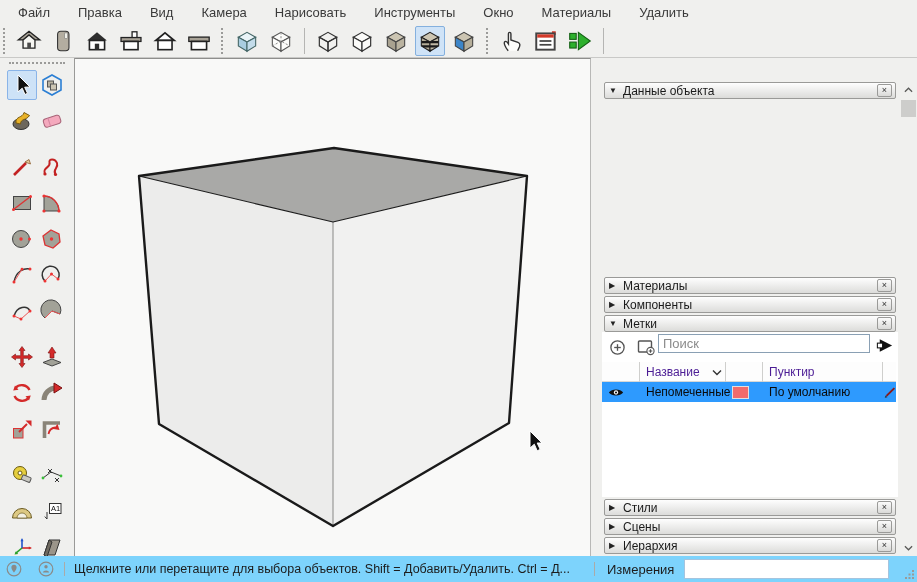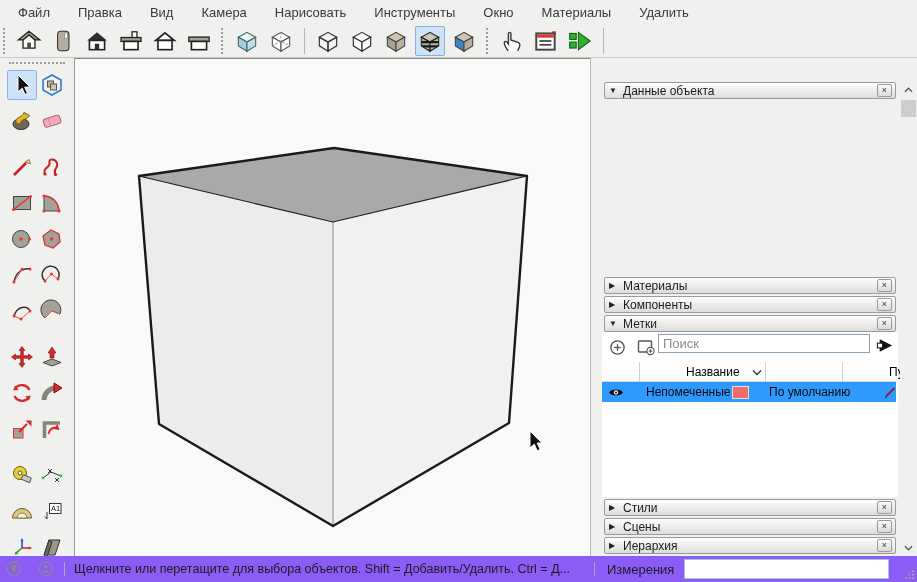--- a/index.html
+++ b/index.html
@@ -56,36 +56,36 @@
   #no-selection { position:absolute; left:12px; top:8px; font-weight:bold; font-size:12.5px; color:#111; }
   #dataobj-div { position:absolute; left:6px; top:36px; width:278px; height:1px; background:#b9b9b7; }
   #tags-body { position:absolute; left:2px; top:274px; width:296px; height:165px; background:#fff; }
   #tags-toolbar { position:absolute; left:0; top:3px; width:296px; height:24px;
     display:flex; align-items:center; }
   #tags-search { position:absolute; left:56px; top:2px; width:212px; height:19px;
     border:1px solid #8aa0b4; font-size:13px; padding:0 4px; font-family:"Liberation Sans",sans-serif; }
   #tags-search::placeholder { color:#8b8b8b; }
   #tags-table-hdr { position:absolute; left:0; top:30px; width:294px; height:20px;
     display:grid; grid-template-columns:38px 86px 37px 120px 1fr; align-items:center;
-    background:#fdfdfd; border-bottom:1px solid #d8d8d6; color:#000000;gap:40px; }
+    background:#fdfdfd; border-bottom:1px solid #d8d8d6; color:#4c1d95; }
   #tags-table-hdr > div { height:20px; display:flex; align-items:center; padding-left:6px;
     border-right:1px solid #cfcfcd; }
   #tag-row { position:absolute; left:0; top:50px; width:294px; height:20px;
     display:grid; grid-template-columns:38px 86px 37px 120px 1fr; align-items:center;
     background:#2e9afe; color:#0a0a0a; }
   #tag-row > div { display:flex; align-items:center; padding-left:6px; height:20px; }
   .swatch { width:17px; height:13px; background:#f26b6b; border:1px solid #e0e0e0; }
   #tray-scroll { position:absolute; left:300px; top:24px; width:17px; height:473px; background:#f0f0ee; }
   .scroll-arrow { position:absolute; left:0; width:17px; height:15px;
     display:flex; align-items:center; justify-content:center; }
   #scroll-thumb { position:absolute; left:1px; top:18px; width:15px; height:17px; background:#cdcdcb; }
 
   
   #statusbar { position:absolute; left:0; top:556px; width:917px; height:26px;
-    background:#8b5cf6; display:flex; align-items:center; }
+    background:#7dd3fc; display:flex; align-items:center; }
   .sb-sep { width:1px; height:14px; background:#aaaaa8; }
   #sb-hint { font-size:12.5px; color:#1c1c1c; white-space:nowrap; overflow:hidden;
     width:520px; margin-left:9px; }
   #sb-meas-label { font-size:13px; color:#1c1c1c; margin-left:12px; }
   #sb-meas-input { margin-left:10px; width:205px; height:20px; border:1px solid #a5c4de;
     background:#fff; font-size:12px; padding:0 4px; font-family:"Liberation Sans",sans-serif; }
   #sb-grip { position:absolute; right:2px; bottom:2px; }
 
   svg { display:block; }
 </style>

